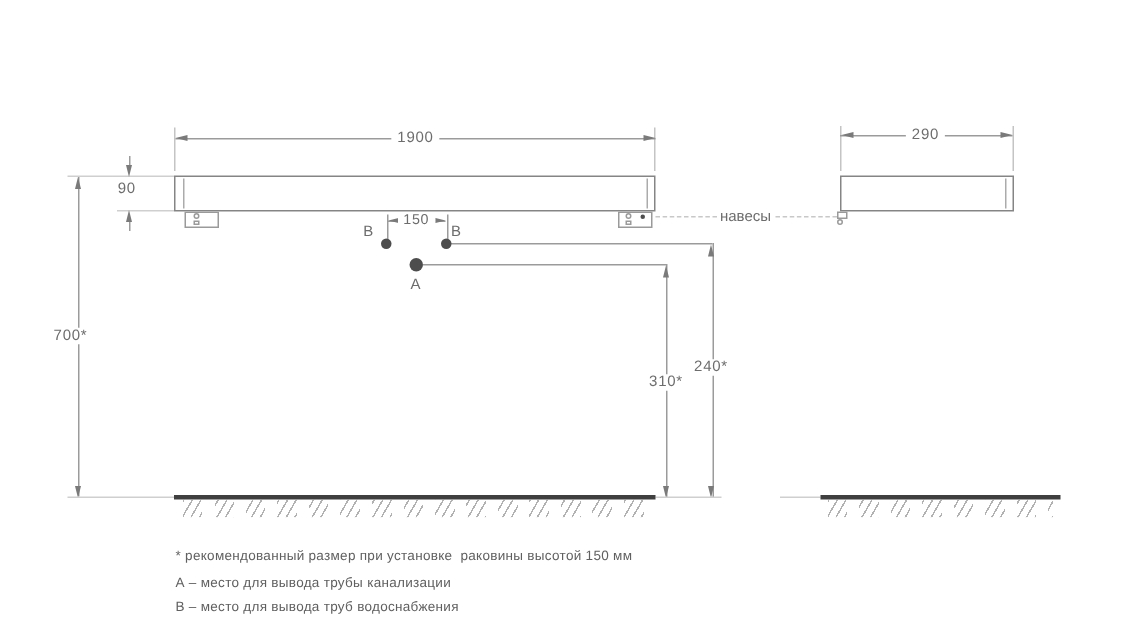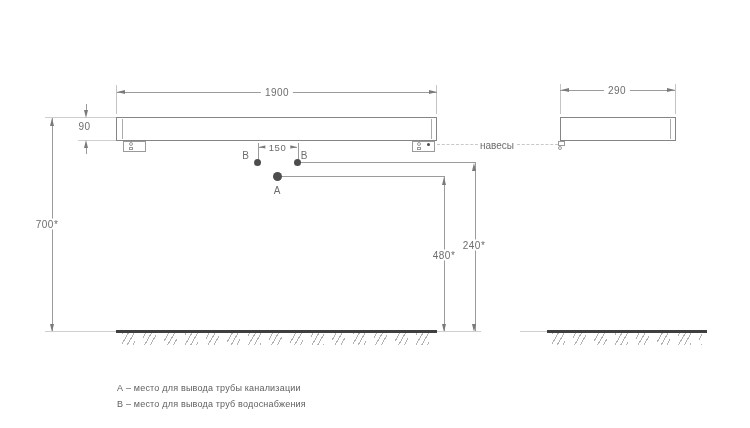--- a/index.html
+++ b/index.html
@@ -80,21 +80,21 @@
   <div class="dot" style="left:294px;top:159px;width:7px;height:7px;"></div>
   <div class="hl" style="left:298px;top:162px;width:177px;"></div>
 
   <div class="dot" style="left:272.5px;top:171.5px;width:9px;height:9px;"></div>
   <div class="lbl" style="left:277px;top:189.5px;">A</div>
   <div class="hl" style="left:281.5px;top:176px;width:162.5px;"></div>
 
   <div class="vl" style="left:444px;top:176px;height:156px;"></div>
   <div class="arr u" style="left:441.5px;top:176.5px;"></div>
   <div class="arr d" style="left:441.5px;top:323.5px;"></div>
-  <div class="dimtext" style="left:444px;top:255px;">480*</div>
+  <div class="dimtext" style="left:444px;top:255px;">310*</div>
 
   <div class="vl" style="left:474.5px;top:162px;height:170px;"></div>
   <div class="arr u" style="left:472px;top:162.5px;"></div>
   <div class="arr d" style="left:472px;top:323.5px;"></div>
   <div class="dimtext" style="left:474px;top:245px;">240*</div>
 
   <div class="floor" style="left:116px;top:330px;width:321px;"></div>
   <div class="hatch" style="left:122px;top:333px;width:315px;height:12px;"></div>
   <div class="thin" style="left:437px;top:331px;width:44px;"></div>
 
@@ -111,16 +111,17 @@
   <div class="keyc" style="left:558px;top:145.5px;"></div>
 
   <div class="dash" style="left:437px;top:144px;width:41px;"></div>
   <div class="lbl" style="left:497px;top:145px;">навесы</div>
   <div class="dash" style="left:517px;top:144px;width:41px;"></div>
 
   <div class="thin" style="left:520px;top:331px;width:27px;"></div>
   <div class="floor" style="left:547px;top:330px;width:160px;"></div>
   <div class="hatch" style="left:552px;top:333px;width:150px;height:12px;"></div>
 
+  <div class="note" style="left:117px;top:365px;">* рекомендованный размер при установке  раковины высотой 150 мм</div>
   <div class="note" style="left:117px;top:399px;">В – место для вывода труб водоснабжения</div>
   <div class="note" style="left:117px;top:383px;">А – место для вывода трубы канализации</div>
 
 </div>
 
 </body></html>

